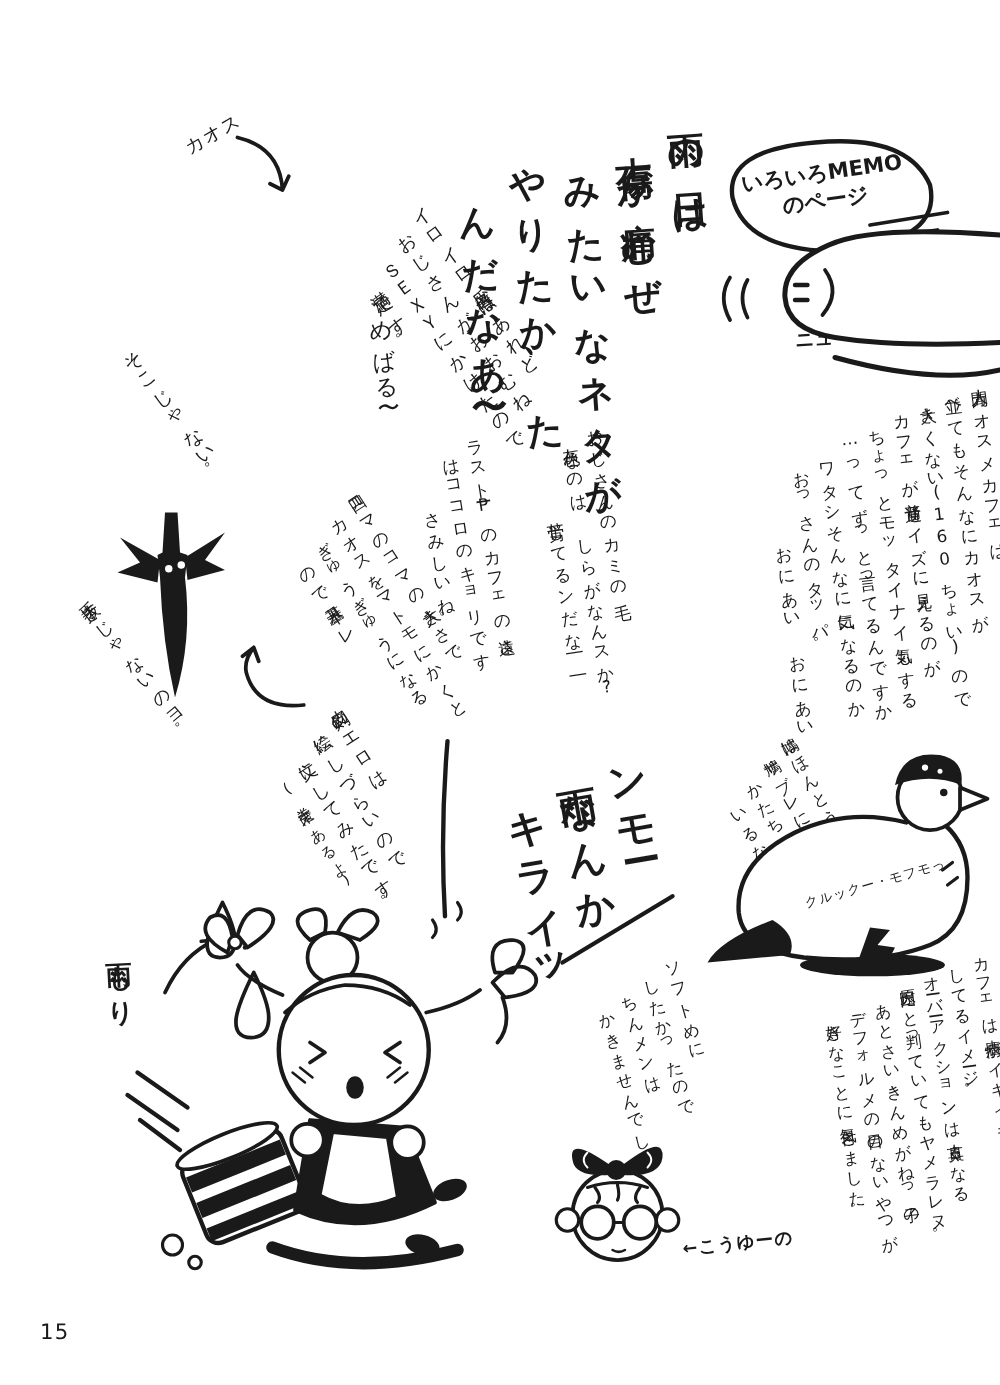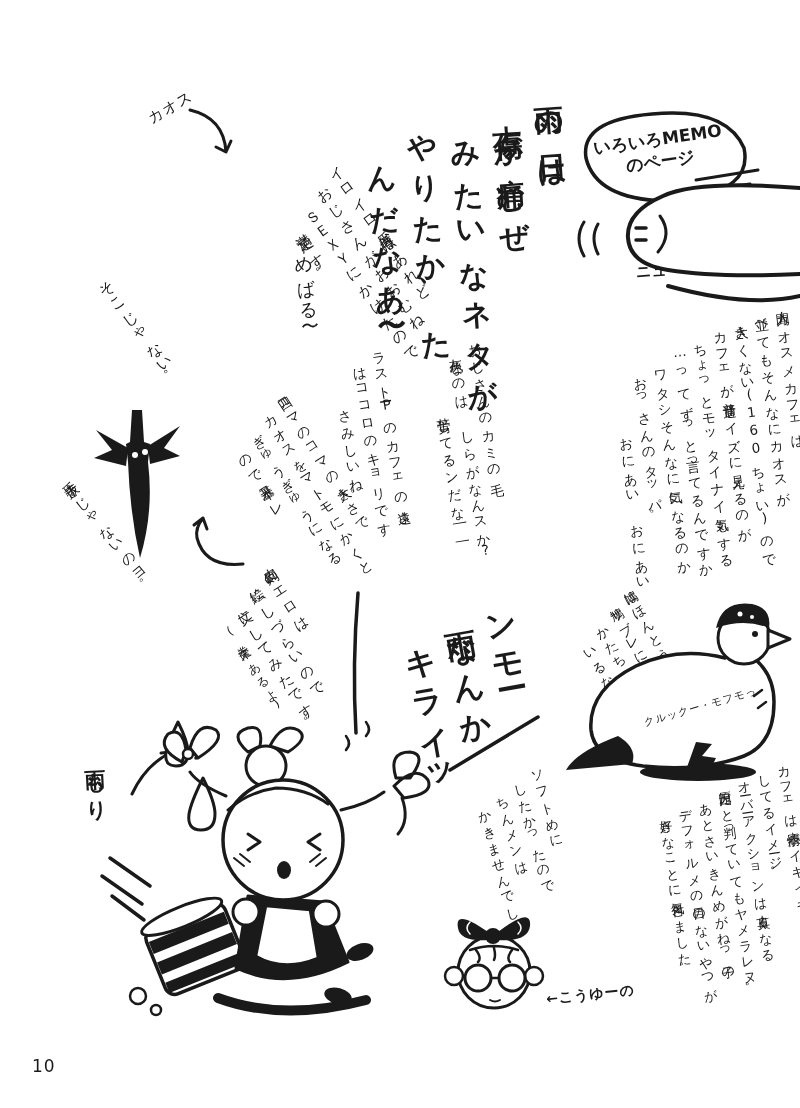--- a/index.html
+++ b/index.html
@@ -307,15 +307,15 @@
     <path d="M52 34 Q18 10 22 30 Q24 44 52 42 Z M62 34 Q96 8 94 28 Q92 44 62 42 Z" fill="#1a1a1a"></path>
     <circle cx="57" cy="38" r="8" fill="#1a1a1a"></circle>
     <path d="M34 24 Q28 30 34 36 M82 24 Q88 30 82 36" stroke="#ffffff" stroke-width="1.5" fill="none"></path>
     <circle cx="42" cy="80" r="13" fill="#ffffff" stroke="#1a1a1a" stroke-width="3"></circle>
     <circle cx="76" cy="80" r="13" fill="#ffffff" stroke="#1a1a1a" stroke-width="3"></circle>
     <path d="M55 80 h8" stroke="#1a1a1a" stroke-width="2.5"></path>
     <path d="M54 102 q5 3 10 0" stroke="#1a1a1a" stroke-width="2" fill="none"></path>
   </svg>
   <div class="hblock pointer-text">←こうゆーの</div>
 
-  <div class="hblock page-number">10</div>
+  <div class="hblock page-number">15</div>
 
 </div>
 
 </body></html>

